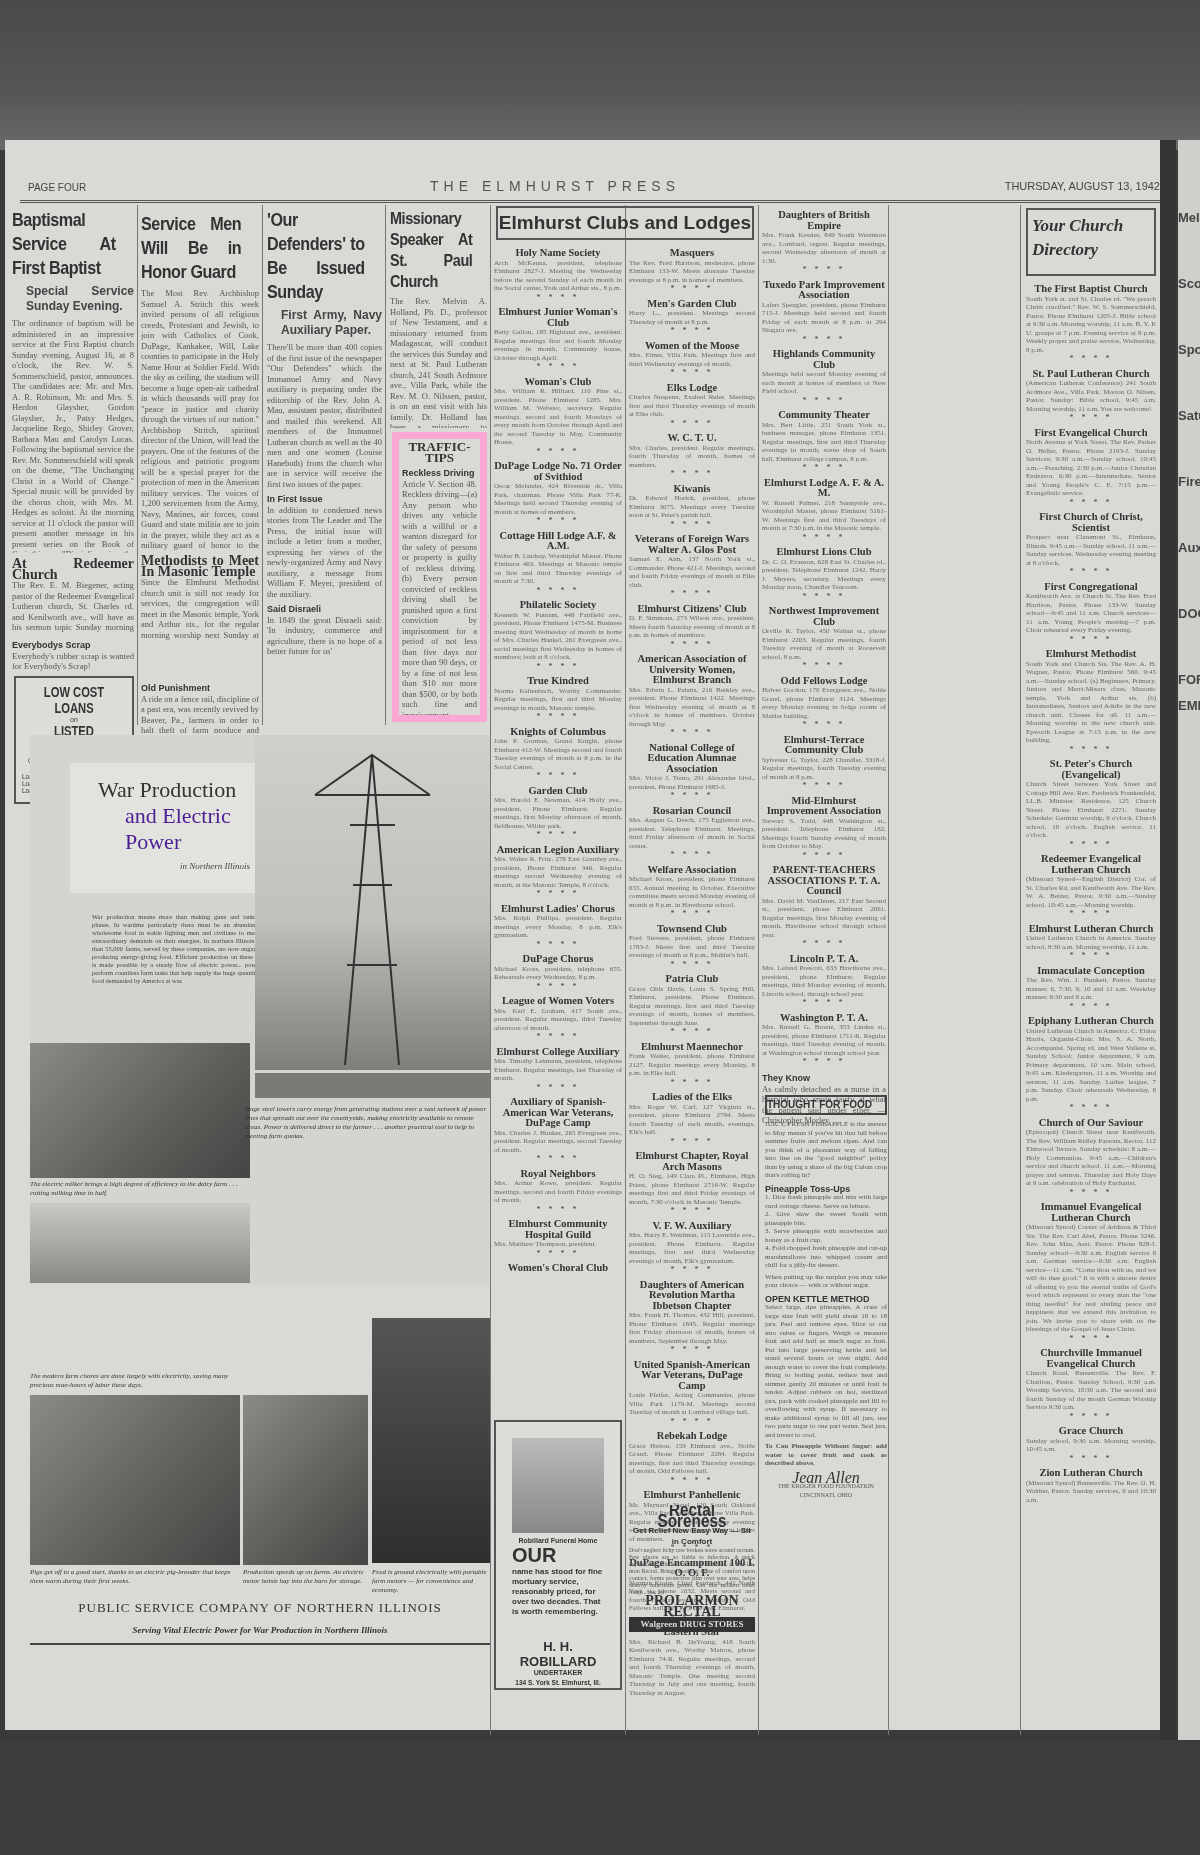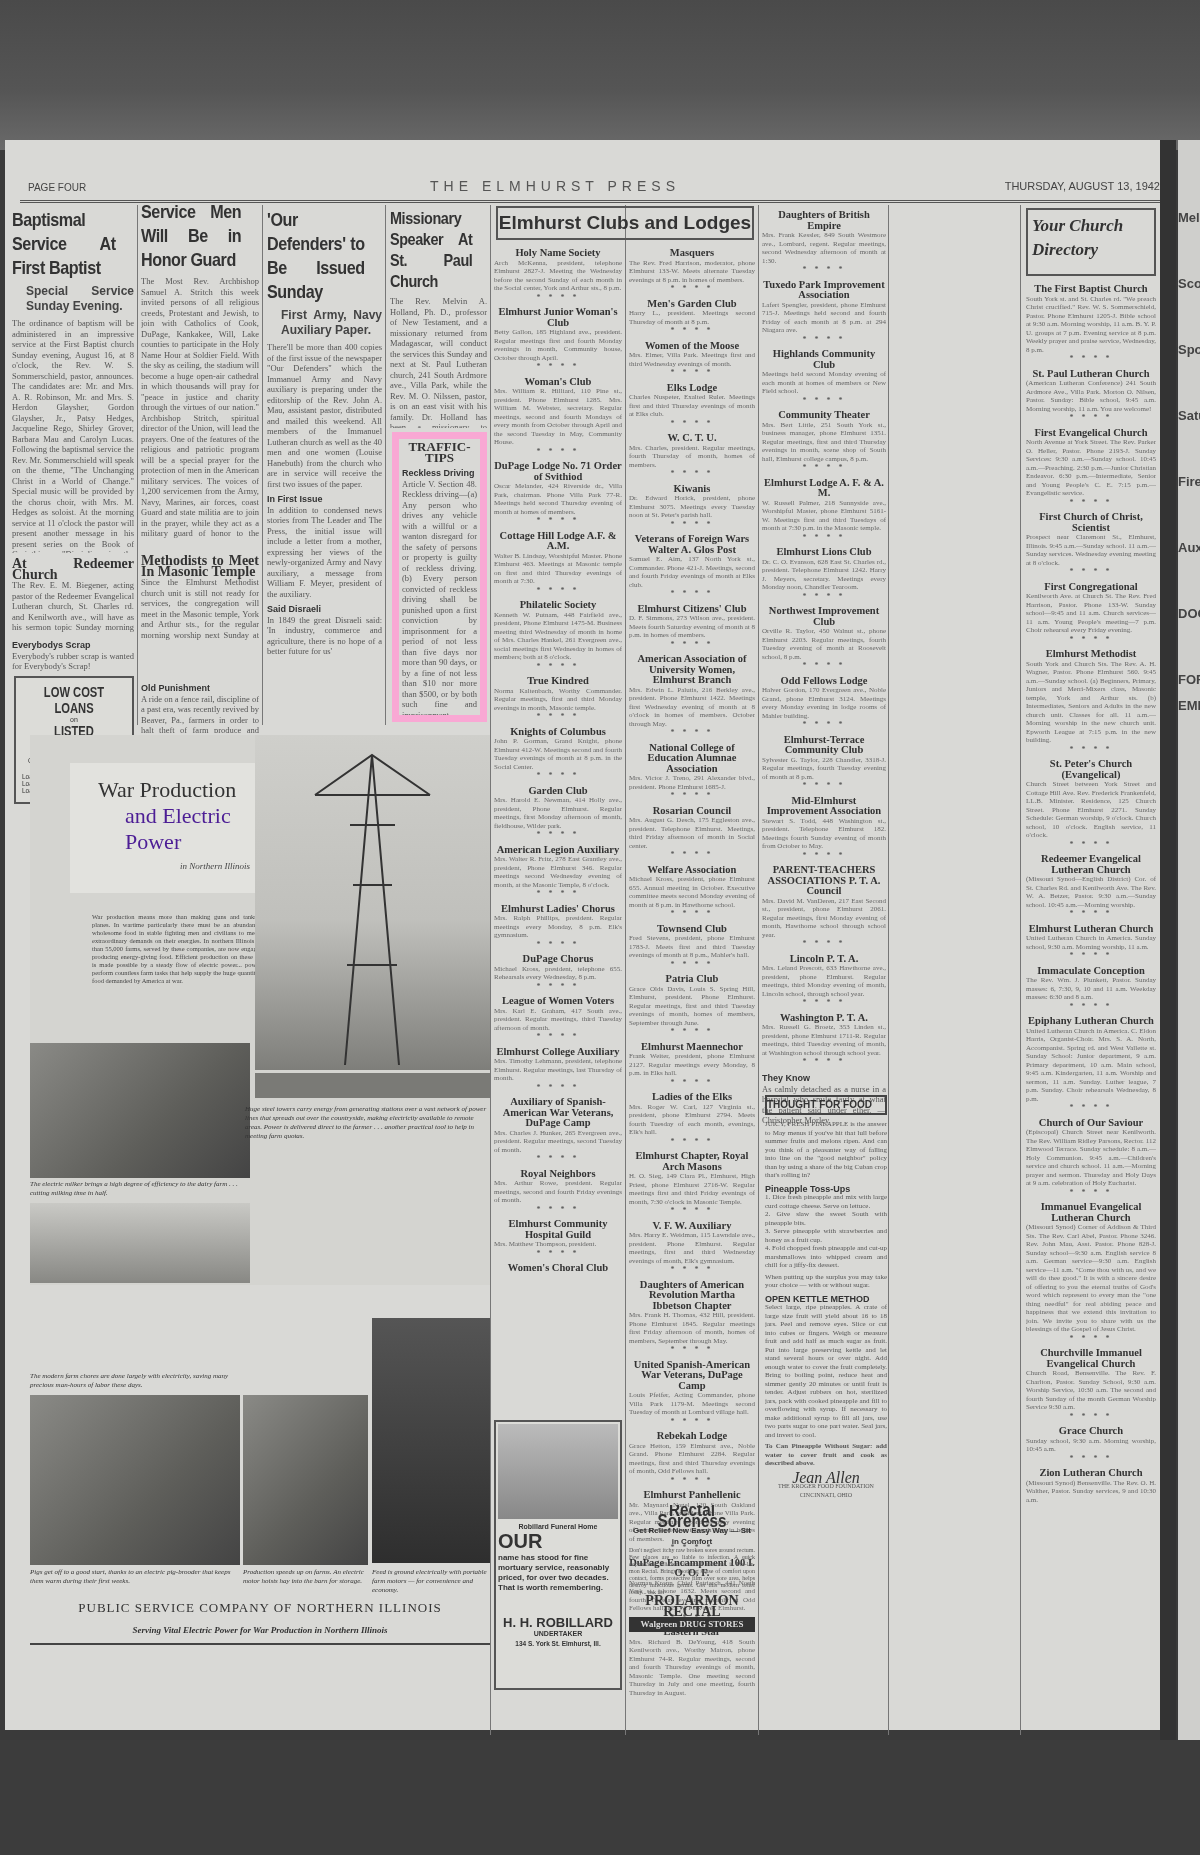--- a/index.html
+++ b/index.html
@@ -70,21 +70,21 @@
   <div style="font-size:14px;font-weight:bold;transform:scaleX(.8)">LOW COST LOANS</div>
   <div style="font-size:7px">on</div>
   <div style="font-size:14px;font-weight:bold;transform:scaleX(.8)">LISTED SECURITIES</div>
   <div style="font-size:6.5px;margin:2px 4px">Or Cash Value of Life Insurance Policies</div>
   <div style="font-size:6.5px;text-align:left;padding-left:6px">Loans up to $500 ........ 6%</div>
   <div style="font-size:6.5px;text-align:left;padding-left:6px">Loans of $500 to $1500 .. 5%</div>
   <div style="font-size:6.5px;text-align:left;padding-left:6px">Loans of $1500 and over .. 4%</div>
   <div style="font-size:13px;font-weight:bold;transform:scaleX(.8);margin-top:3px;line-height:14px">ELMHURST NATIONAL BANK</div>
 </div>
 
-<div class="col" style="left:141px;top:200px;width:118px;height:340px">
+<div class="col" style="left:141px;top:212px;width:118px;height:340px">
   <div class="head">Service Men Will Be in Honor Guard</div>
   <div style="margin-top:4px">The Most Rev. Archbishop Samuel A. Stritch this week invited persons of all religious creeds, Protestant and Jewish, to join with Catholics of Cook, DuPage, Kankakee, Will, Lake counties to participate in the Holy Name Hour at Soldier Field. With the sky as ceiling, the stadium will become a huge open-air cathedral in which thousands will pray for "peace in justice and charity through the virtues of our nation." Archbishop Stritch, spiritual director of the Union, will lead the prayers. One of the features of the religious and patriotic program will be a special prayer for the protection of men in the American military services. The voices of 1,200 servicemen from the Army, Navy, Marines, air forces, coast Guard and state militia are to join in the prayer, while they act as a military guard of honor to the Blessed Sacrament and Archbishop Stritch. A Holy Hour symphony orchestra of 65 pieces under the direction of the Rev. Charles Meter, music director of the Holy Name Cathedral and Quigley seminary orchestras, will accompany the combined choirs of the Cathedral, Quigley seminary and the Chicago Priests' chorus.</div>
 </div>
 <div class="col" style="left:141px;top:550px;width:118px;height:90px">
   <div class="h2">Methodists to Meet In Masonic Temple</div>
   <div>Since the Elmhurst Methodist church unit is still not ready for services, the congregation will meet in the Masonic temple, York and Arthur sts., for the regular morning worship next Sunday at 11 o'clock. Robert Ortmeyer of the Garrett Biblical Institute will be in charge of the service.</div>
 </div>
 <div class="col" style="left:141px;top:678px;width:118px;height:55px">
   <div class="h3">Old Punishment</div>
   <div>A ride on a fence rail, discipline of a past era, was recently revived by Beaver, Pa., farmers in order to halt theft of farm produce and poultry.</div>
@@ -314,21 +314,21 @@
     <div class="stars">* * * *</div>
     <h4>Washington P. T. A.</h4>
     <p>Mrs. Russell G. Broetz, 353 Linden st., president, phone Elmhurst 1711-R. Regular meetings, third Tuesday evening of month, at Washington school through school year.</p>
     <div class="stars">* * * *</div>
   </div>
 <div class="col" style="left:762px;top:1068px;width:124px;height:60px">
   <div class="h3">They Know</div>
   <div>As calmly detached as a nurse in a hospital who smile fairly at what the patient said under ether. —Christopher Morley.</div>
 </div>
 
-<div class="box" style="left:494px;top:1420px;width:128px;height:270px;padding:2px">
+<div class="box" style="left:494px;top:1420px;width:128px;height:270px;padding:16px">
   <div style="height:95px;background:linear-gradient(#bbb,#888);margin-bottom:4px"></div>
   <div style="font-size:7px;font-weight:bold">Robillard Funeral Home</div>
   <div style="font-size:20px;font-weight:bold;text-align:left">OUR</div>
   <div style="font-size:8px;font-weight:bold;text-align:left;line-height:10px">name has stood for fine mortuary service, reasonably priced, for over two decades. That is worth remembering.</div>
   <div style="font-size:13px;font-weight:bold;margin-top:22px">H. H. ROBILLARD</div>
   <div style="font-size:7px;font-weight:bold">UNDERTAKER</div>
   <div style="font-size:6.5px;font-weight:bold;margin-top:3px">134 S. York St. Elmhurst, Ill.</div>
 </div>
 
 <div class="col" style="left:629px;top:1505px;width:126px;height:138px;text-align:center">

